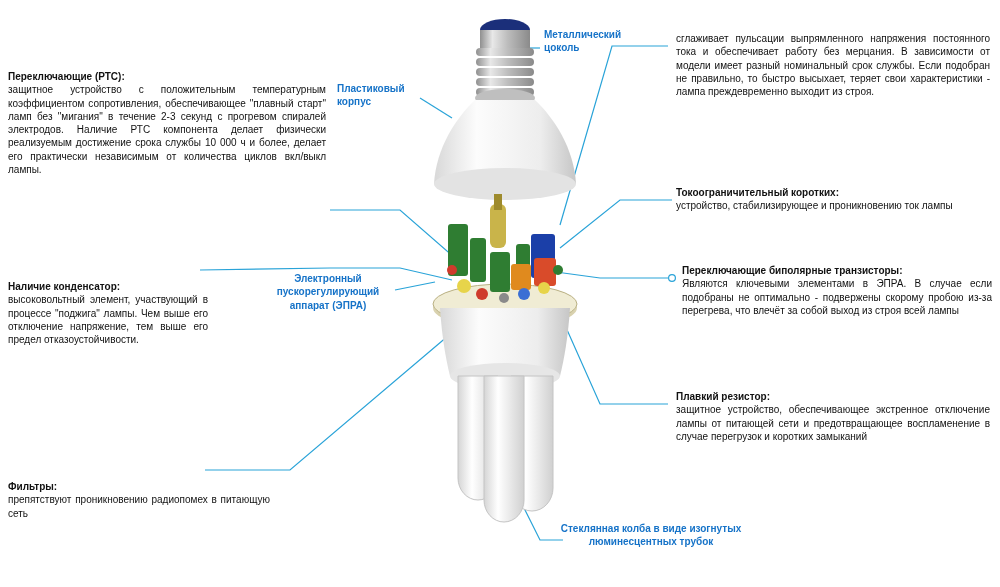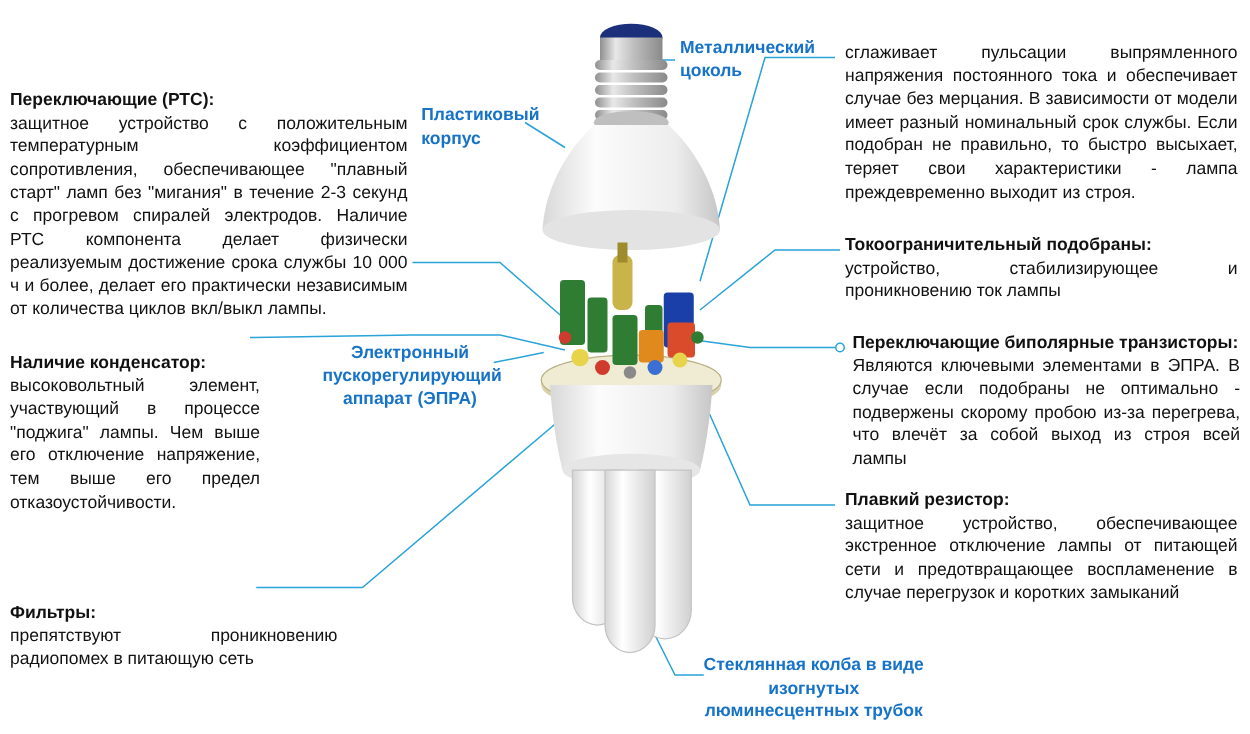--- a/index.html
+++ b/index.html
@@ -11,21 +11,21 @@
     position: relative;
     width: 1000px;
     height: 587px;
     background: #ffffff;
     font-family: "Liberation Sans", sans-serif;
     overflow: hidden;
   }
   .callout {
     position: absolute;
     color: #111111;
-    font-size: 14px;
+    font-size: 10px;
     line-height: 1.33;
   }
   .callout .title {
     font-weight: bold;
     display: block;
   }
   .callout .body {
     display: block;
     text-align: justify;
   }
@@ -176,25 +176,25 @@
 
   <div class="callout blue-all" style="left:544px; top:28px; width:110px;">
     <span>Металлический цоколь</span>
   </div>
 
   <div class="callout blue-all center" style="left:258px; top:272px; width:140px;">
     <span>Электронный пускорегулирующий аппарат (ЭПРА)</span>
   </div>
 
   <div class="callout" style="left:676px; top:32px; width:314px;">
-    <span class="body">сглаживает пульсации выпрямленного напряжения постоянного тока и обеспечивает случае без мерцания. В зависимости от модели имеет разный номинальный срок службы. Если подобран не правильно, то быстро высыхает, теряет свои характеристики - лампа преждевременно выходит из строя.</span>
+    <span class="body">сглаживает пульсации выпрямленного напряжения постоянного тока и обеспечивает работу без мерцания. В зависимости от модели имеет разный номинальный срок службы. Если подобран не правильно, то быстро высыхает, теряет свои характеристики - лампа преждевременно выходит из строя.</span>
   </div>
 
   <div class="callout" style="left:676px; top:186px; width:314px;">
-    <span class="title">Токоограничительный подобраны:</span>
+    <span class="title">Токоограничительный коротких:</span>
     <span class="body">устройство, стабилизирующее и проникновению ток лампы</span>
   </div>
 
   <div class="callout" style="left:676px; top:390px; width:314px;">
     <span class="title">Плавкий резистор:</span>
     <span class="body">защитное устройство, обеспечивающее экстренное отключение лампы от питающей сети и предотвращающее воспламенение в случае перегрузок и коротких замыканий</span>
   </div>
 
   <div class="callout" style="left:682px; top:264px; width:310px;">
     <span class="title">Переключающие биполярные транзисторы:</span>

